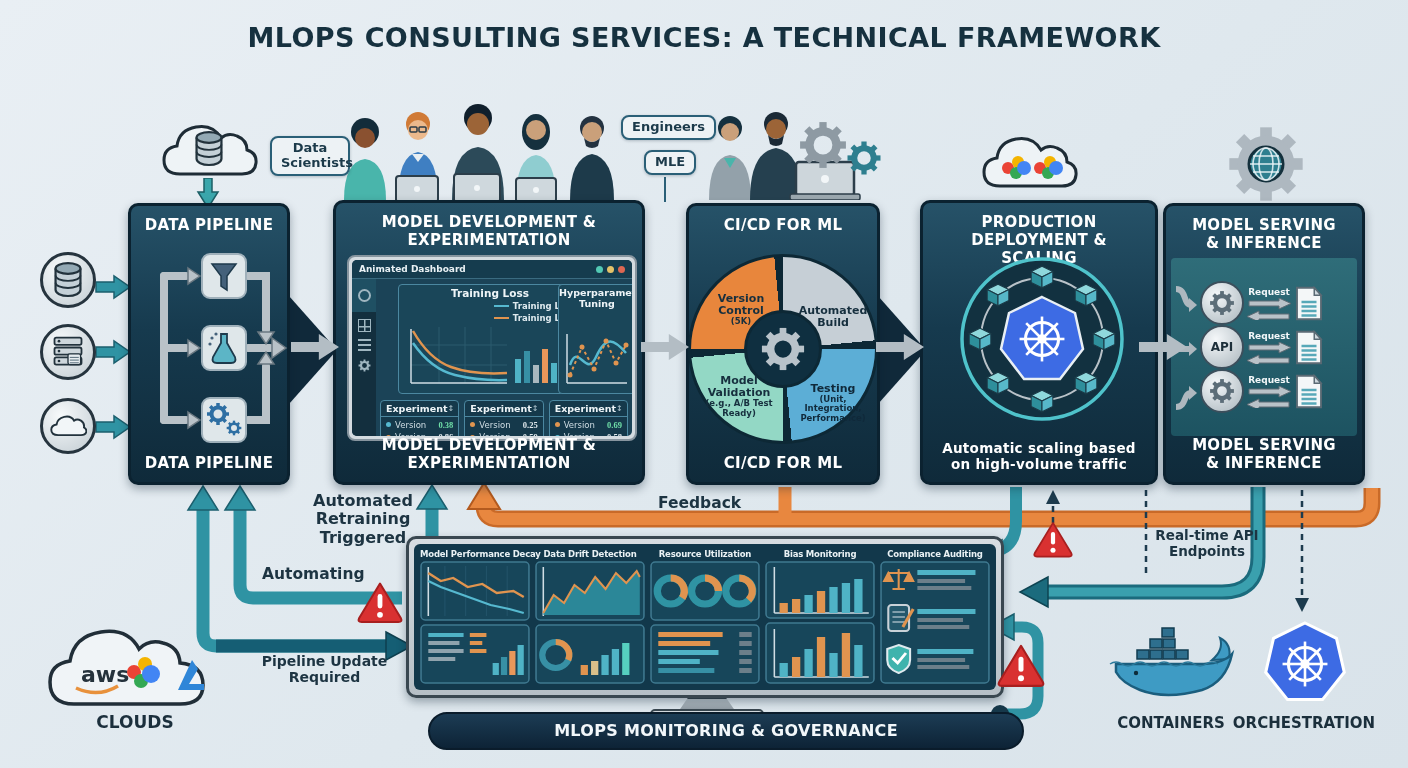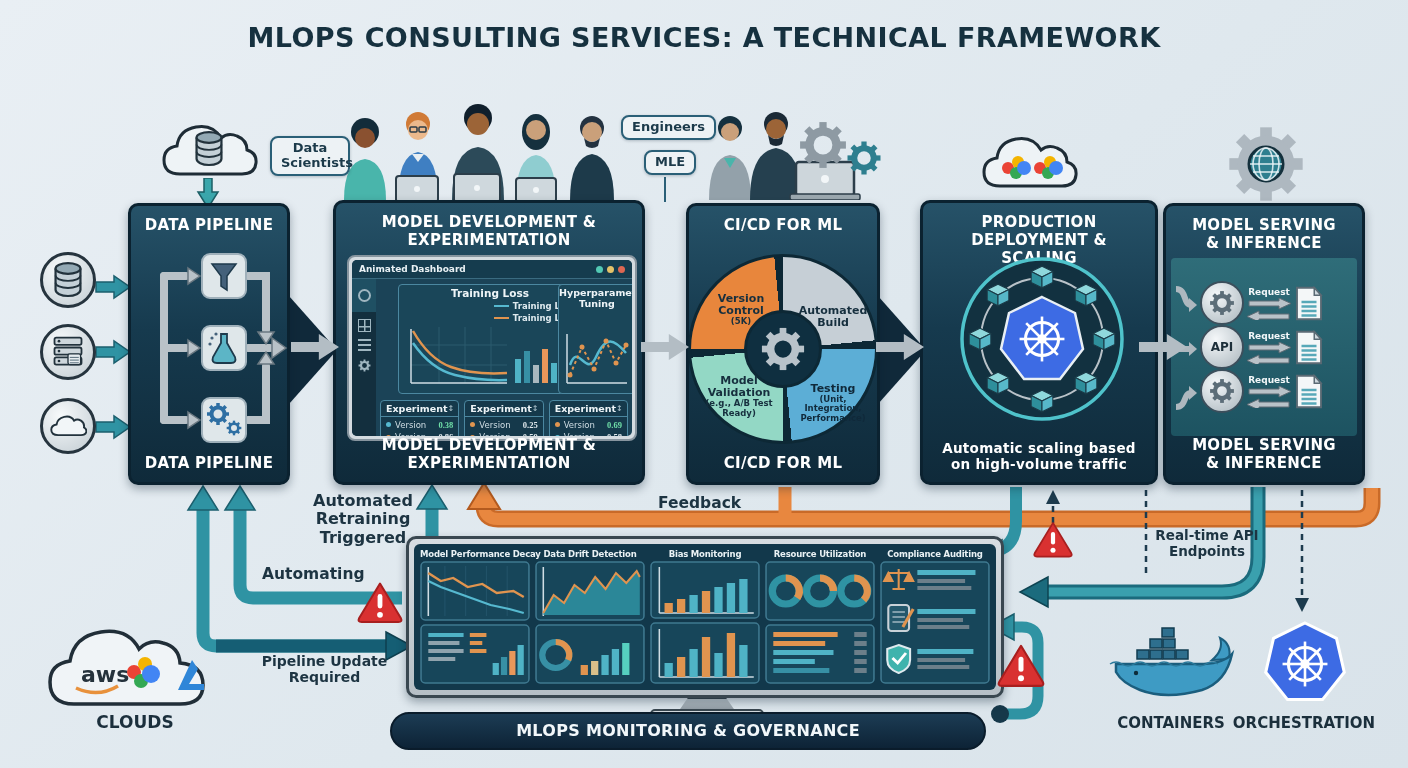--- a/index.html
+++ b/index.html
@@ -104,21 +104,21 @@
   .screen { width:100%; height:100%; background:#12384b; border-radius:6px; display:flex; gap:5px; padding:5px 6px; }
   .mpanel { flex:1; display:flex; flex-direction:column; min-width:0; }
   .mp-title { font-size:8.5px; font-weight:bold; color:#eaf2f5; text-align:center; white-space:nowrap;
     letter-spacing:-.2px; margin-bottom:2px; }
   .mp-body { flex:1; }
   .stand { position:absolute; left:678px; top:697px; width:58px; height:15px; z-index:2;
     background:linear-gradient(#c3ccd2,#8f9aa2); border:2px solid #394750;
     clip-path:polygon(18% 0,82% 0,100% 100%,0 100%); }
   .stand-base { position:absolute; left:650px; top:709px; width:114px; height:10px; z-index:2;
     background:linear-gradient(#d7dde2,#9aa5ad); border:2px solid #394750; border-radius:5px; }
-  .gov-bar { position:absolute; left:390px; top:712px; width:596px; height:38px; z-index:4;
+  .gov-bar { position:absolute; left:428px; top:712px; width:596px; height:38px; z-index:4;
     background:linear-gradient(180deg,#1c3c54,#0d2336); border:2px solid #0a1c2b; border-radius:19px;
     color:#f2f7fa; font-weight:800; font-size:16px; text-align:center; line-height:34px; letter-spacing:.3px; }
 
   .src { position:absolute; width:56px; height:56px; border-radius:50%; z-index:3;
     background:radial-gradient(circle at 35% 30%,#f7fafb,#c2ccd2); border:3px solid #26343e;
     display:flex; align-items:center; justify-content:center; }
 
   .footer-lbl { position:absolute; font-weight:800; color:#1b2f3c; text-align:center; z-index:6; }
 
   svg text { font-family:"DejaVu Sans","Liberation Sans",sans-serif; }
@@ -715,20 +715,47 @@
         <g>
             <rect x="44" y="104" width="7" height="10" fill="#e0944f"></rect>
             <rect x="54" y="100" width="7" height="14" fill="#d9c08a"></rect>
             <rect x="64" y="94" width="7" height="20" fill="#4fb3c6"></rect>
             <rect x="74" y="88" width="7" height="26" fill="#4fb3c6"></rect>
             <rect x="84" y="82" width="7" height="32" fill="#56d0c0"></rect>
           </g>
       </svg>
     </div>
     <div class="mpanel">
+      <div class="mp-title">Resource Utilization</div>
+      <svg class="mp-body" viewBox="0 0 106 124" preserveAspectRatio="none">
+        <rect x="1" y="1" width="104" height="58" rx="4" fill="#17465a" stroke="#3f7990" stroke-width="1.5"></rect>
+        <g fill="none" stroke-width="7">
+          <circle cx="20" cy="30" r="13" stroke="#2f93a3"></circle>
+            <path d="M20 17 a13 13 0 0 1 11 20" stroke="#e0944f"></path>
+          <circle cx="53" cy="30" r="13" stroke="#2f93a3"></circle>
+            <path d="M53 17 a13 13 0 0 1 13 13" stroke="#e0944f"></path>
+          <circle cx="86" cy="30" r="13" stroke="#2f93a3"></circle>
+            <path d="M86 17 a13 13 0 0 1 9 22" stroke="#e0944f"></path>
+        </g>
+        <rect x="1" y="64" width="104" height="58" rx="4" fill="#17465a" stroke="#3f7990" stroke-width="1.5"></rect>
+        <g>
+          <rect x="8" y="71" width="62" height="5" fill="#e0944f"></rect>
+            <rect x="86" y="71" width="12" height="5" fill="#6c7f8a"></rect>
+          <rect x="8" y="80" width="50" height="5" fill="#e0944f"></rect>
+            <rect x="86" y="80" width="12" height="5" fill="#6c7f8a"></rect>
+          <rect x="8" y="89" width="58" height="5" fill="#4fb3c6"></rect>
+            <rect x="86" y="89" width="12" height="5" fill="#6c7f8a"></rect>
+          <rect x="8" y="98" width="40" height="5" fill="#4fb3c6"></rect>
+            <rect x="86" y="98" width="12" height="5" fill="#6c7f8a"></rect>
+          <rect x="8" y="107" width="54" height="5" fill="#3790a5"></rect>
+            <rect x="86" y="107" width="12" height="5" fill="#6c7f8a"></rect>
+        </g>
+      </svg>
+    </div>
+    <div class="mpanel">
       <div class="mp-title">Bias Monitoring</div>
       <svg class="mp-body" viewBox="0 0 106 124" preserveAspectRatio="none">
         <rect x="1" y="1" width="104" height="56" rx="4" fill="#17465a" stroke="#3f7990" stroke-width="1.5"></rect>
         <line x1="9" y1="6" x2="9" y2="52" stroke="#cfdde4" stroke-width="1.5"></line>
           <line x1="9" y1="52" x2="100" y2="52" stroke="#cfdde4" stroke-width="1.5"></line>
         <g>
             <rect x="14" y="42" width="8" height="10" fill="#e0944f"></rect>
             <rect x="26" y="38" width="8" height="14" fill="#e0944f"></rect>
             <rect x="38" y="34" width="8" height="18" fill="#4fb3c6"></rect>
             <rect x="50" y="30" width="8" height="22" fill="#e0944f"></rect>
@@ -741,47 +768,20 @@
           <line x1="9" y1="116" x2="100" y2="116" stroke="#cfdde4" stroke-width="1.5"></line>
         <g>
             <rect x="14" y="102" width="8" height="14" fill="#4fb3c6"></rect>
             <rect x="26" y="96" width="8" height="20" fill="#e0944f"></rect>
             <rect x="38" y="88" width="8" height="28" fill="#4fb3c6"></rect>
             <rect x="50" y="76" width="8" height="40" fill="#e0944f"></rect>
             <rect x="62" y="92" width="8" height="24" fill="#4fb3c6"></rect>
             <rect x="74" y="72" width="8" height="44" fill="#e0944f"></rect>
             <rect x="86" y="84" width="8" height="32" fill="#4fb3c6"></rect>
           </g>
-      </svg>
-    </div>
-    <div class="mpanel">
-      <div class="mp-title">Resource Utilization</div>
-      <svg class="mp-body" viewBox="0 0 106 124" preserveAspectRatio="none">
-        <rect x="1" y="1" width="104" height="58" rx="4" fill="#17465a" stroke="#3f7990" stroke-width="1.5"></rect>
-        <g fill="none" stroke-width="7">
-          <circle cx="20" cy="30" r="13" stroke="#2f93a3"></circle>
-            <path d="M20 17 a13 13 0 0 1 11 20" stroke="#e0944f"></path>
-          <circle cx="53" cy="30" r="13" stroke="#2f93a3"></circle>
-            <path d="M53 17 a13 13 0 0 1 13 13" stroke="#e0944f"></path>
-          <circle cx="86" cy="30" r="13" stroke="#2f93a3"></circle>
-            <path d="M86 17 a13 13 0 0 1 9 22" stroke="#e0944f"></path>
-        </g>
-        <rect x="1" y="64" width="104" height="58" rx="4" fill="#17465a" stroke="#3f7990" stroke-width="1.5"></rect>
-        <g>
-          <rect x="8" y="71" width="62" height="5" fill="#e0944f"></rect>
-            <rect x="86" y="71" width="12" height="5" fill="#6c7f8a"></rect>
-          <rect x="8" y="80" width="50" height="5" fill="#e0944f"></rect>
-            <rect x="86" y="80" width="12" height="5" fill="#6c7f8a"></rect>
-          <rect x="8" y="89" width="58" height="5" fill="#4fb3c6"></rect>
-            <rect x="86" y="89" width="12" height="5" fill="#6c7f8a"></rect>
-          <rect x="8" y="98" width="40" height="5" fill="#4fb3c6"></rect>
-            <rect x="86" y="98" width="12" height="5" fill="#6c7f8a"></rect>
-          <rect x="8" y="107" width="54" height="5" fill="#3790a5"></rect>
-            <rect x="86" y="107" width="12" height="5" fill="#6c7f8a"></rect>
-        </g>
       </svg>
     </div>
     <div class="mpanel">
       <div class="mp-title">Compliance Auditing</div>
       <svg class="mp-body" viewBox="0 0 106 124" preserveAspectRatio="none">
         <rect x="1" y="1" width="104" height="121" rx="4" fill="#17465a" stroke="#3f7990" stroke-width="1.5"></rect>
         <g stroke="#e0944f" stroke-width="2" fill="none">
           <line x1="18" y1="8" x2="18" y2="28"></line>
             <line x1="8" y1="12" x2="28" y2="12"></line>
           <path d="M8 12 l-4 8 h8 z M28 12 l-4 8 h8 z" fill="#e0944f"></path>

